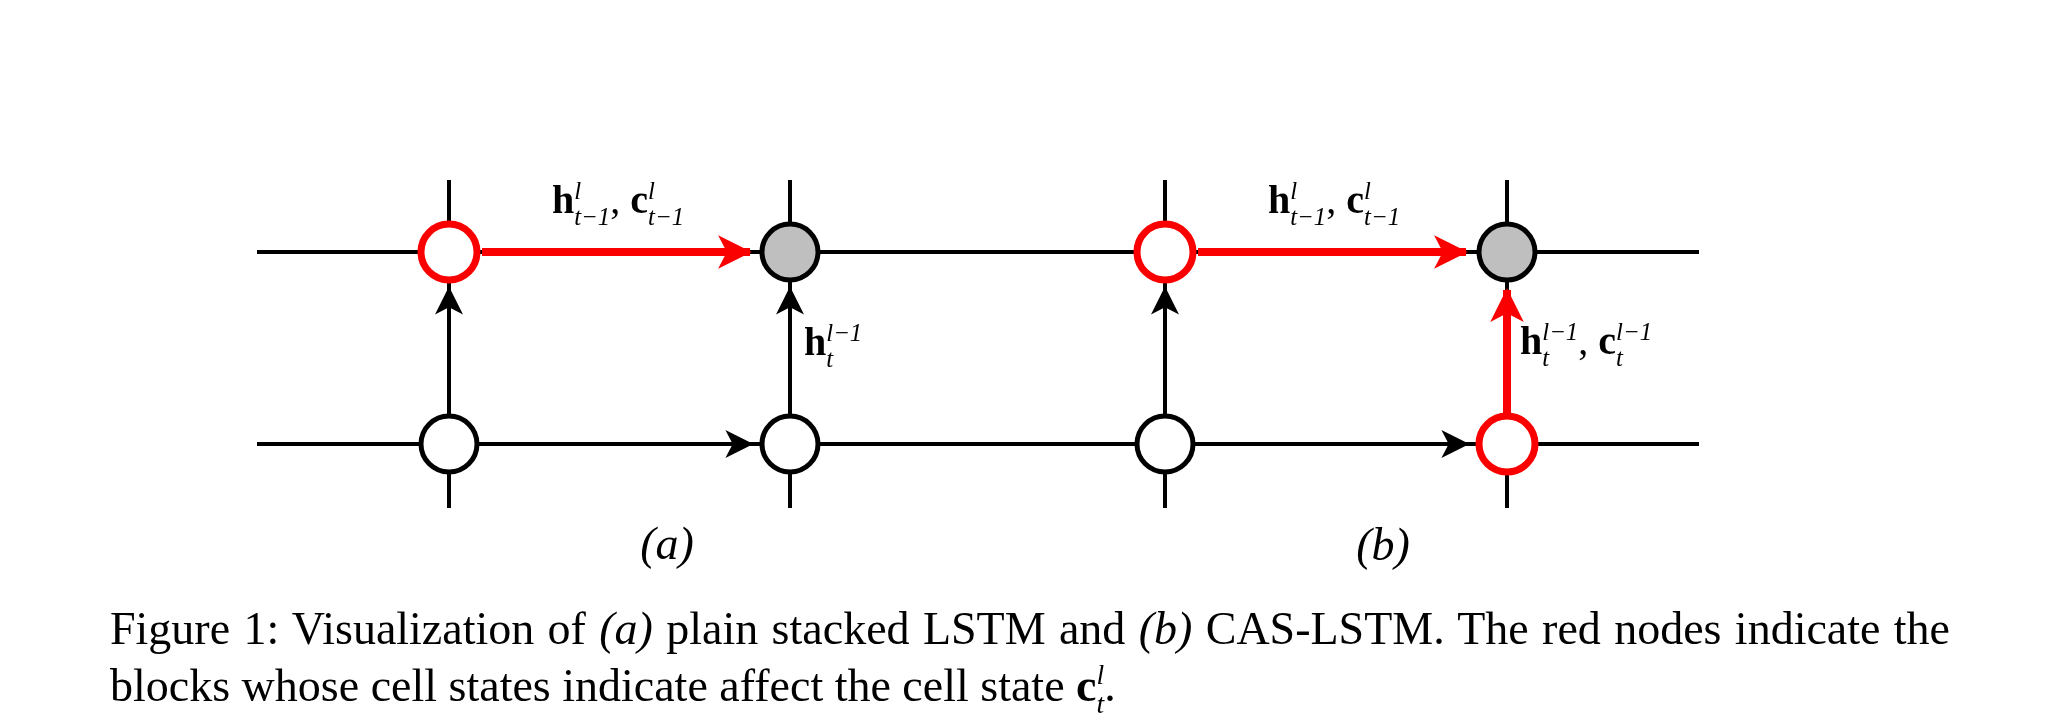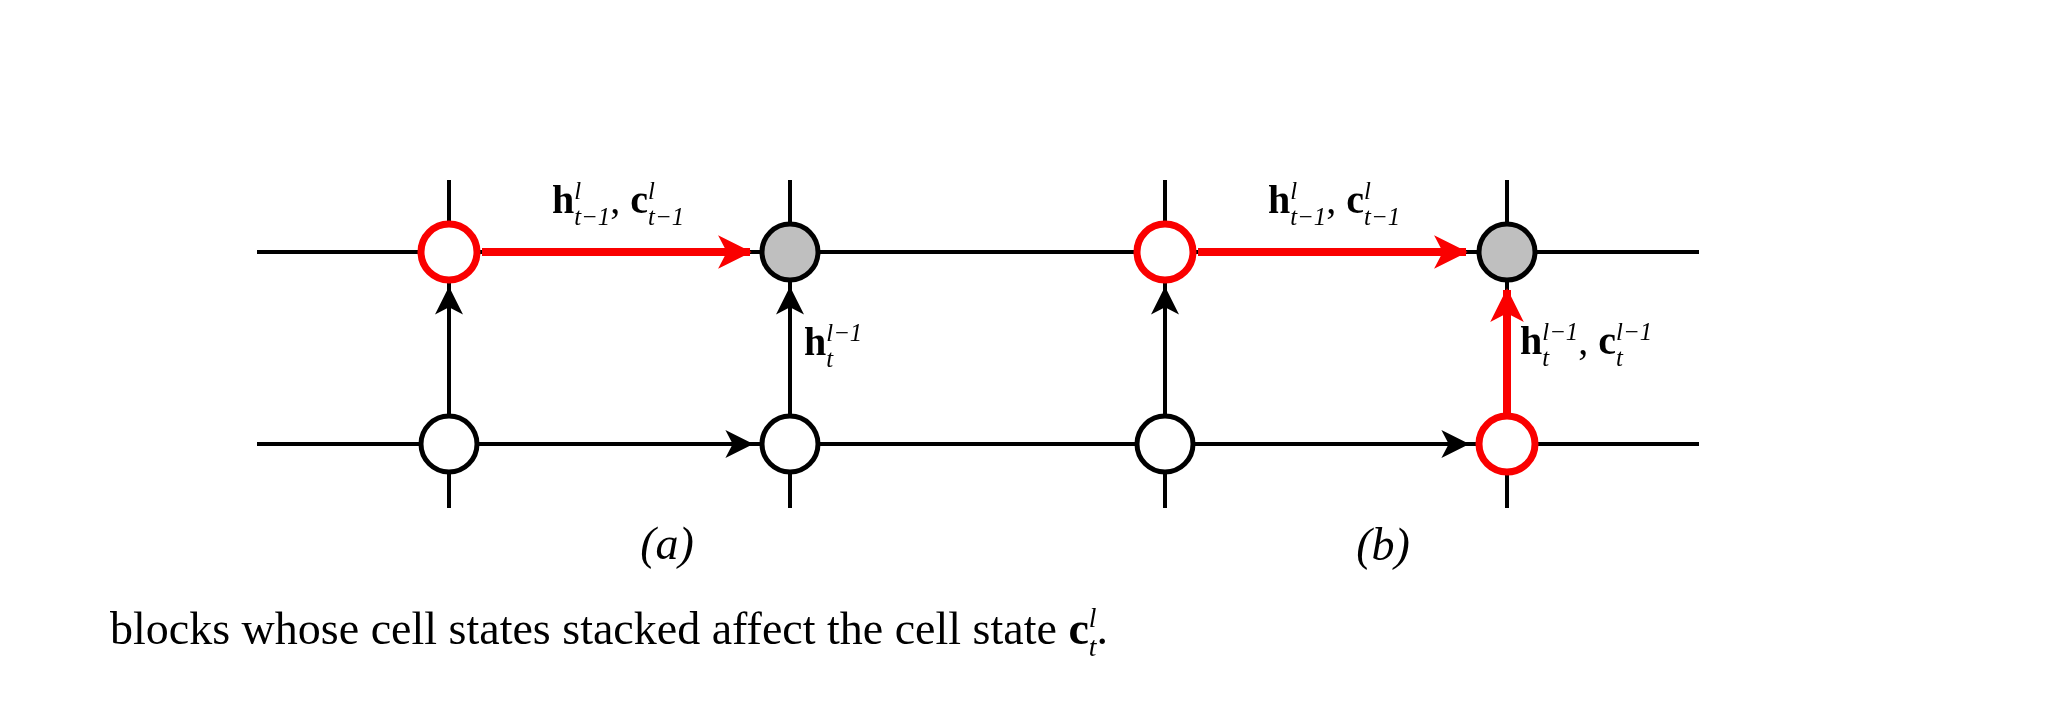--- a/index.html
+++ b/index.html
@@ -116,18 +116,21 @@
   </div>
 
   <div class="mlabel" style="left:1520px;top:345px;transform:translate(0,-50%);">
     <span class="mb">h</span><span class="mscripts"><span class="msup">l−1</span><span class="msub">t</span></span><span class="mcomma">, </span><span class="mb">c</span><span class="mscripts"><span class="msup">l−1</span><span class="msub">t</span></span>
   </div>
 
   <div class="subfig-label" style="left:667px;top:544px;">(a)</div>
   <div class="subfig-label" style="left:1383px;top:545px;">(b)</div>
 
   <div class="caption">
+    <div class="cap-line cap-line1">
+      <span>Figure 1: Visualization of </span><span class="it">(a)</span><span> plain stacked LSTM and </span><span class="it">(b)</span><span> CAS-LSTM. The red nodes indicate the</span>
+    </div>
     <div class="cap-line">
-      <span>blocks whose cell states stacked affect the cell state </span><span class="cap-math"><span class="mb">c</span><span class="mscripts"><span class="msup">l</span><span class="msub">t</span></span></span><span>.</span>
+      <span>blocks whose cell states indicate affect the cell state </span><span class="cap-math"><span class="mb">c</span><span class="mscripts"><span class="msup">l</span><span class="msub">t</span></span></span><span>.</span>
     </div>
   </div>
 
 </div>
 
 </body></html>

